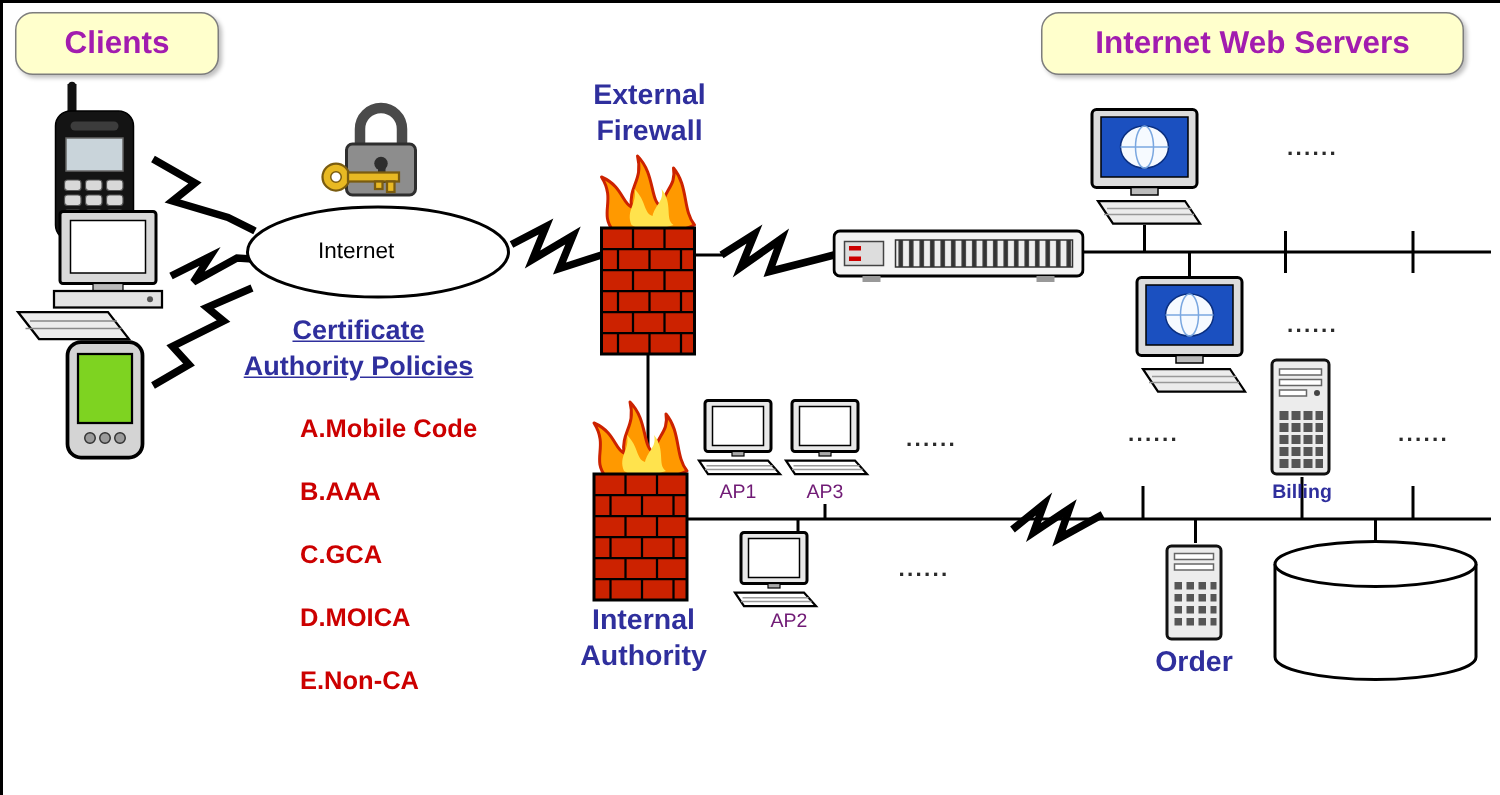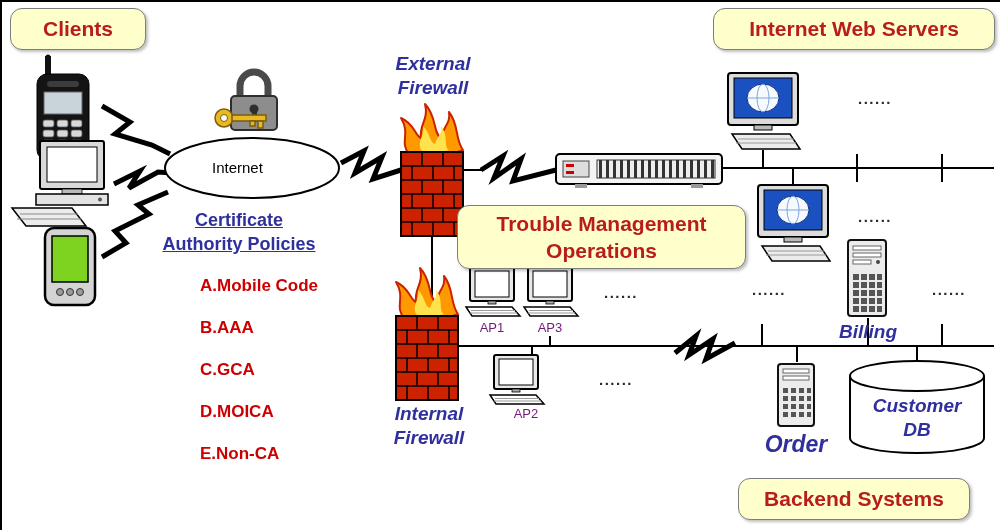--- a/index.html
+++ b/index.html
@@ -1,23 +1,23 @@
 <!DOCTYPE html>
 <html><head>
 <meta charset="utf-8">
 <style>
   html,body{margin:0;padding:0;background:#fff;font-family:"Liberation Sans",sans-serif;}
   #canvas{position:relative;width:1000px;height:530px;background:#fff;border:2px solid #000;overflow:hidden;}
   #overlay{position:absolute;left:0;top:0;z-index:1;}
   .icon{position:absolute;z-index:2;}
   .lbl{position:absolute;z-index:3;white-space:pre-line;}
   .ybox{position:absolute;z-index:4;background:#FFFFCC;border:1px solid #7d7d7d;border-radius:12px;
-        color:#b91c1c;font-weight:bold;display:flex;align-items:center;justify-content:center;
+        color:#a21caf;font-weight:bold;display:flex;align-items:center;justify-content:center;
         text-align:center;white-space:pre-line;box-shadow:2px 2px 3px rgba(0,0,0,0.25);line-height:1.3;}
-  .blue{color:#2F2F9D;font-weight:bold;text-align:center;line-height:1.25;font-style:italic;}
+  .blue{color:#2F2F9D;font-weight:bold;text-align:center;line-height:1.25;}
   .heading{color:#2F2F9D;font-weight:bold;text-align:center;text-decoration:underline;font-size:18px;line-height:1.35;}
   .politem{color:#CC0000;font-weight:bold;font-size:17px;line-height:24px;}
   .dots{position:absolute;z-index:3;color:#2a2a2a;font-weight:bold;font-size:15px;letter-spacing:1.5px;}
   .nodelbl{position:absolute;z-index:3;color:#701a75;font-size:13px;text-align:center;}
 </style>
 </head>
 <body>
 
 <div id="canvas">
 
@@ -43,24 +43,21 @@
       <polyline points="100,104 128,120 113,132 150,143 168,152"></polyline>
       <polyline points="112,182 138,169 127,186 156,170 170,171"></polyline>
       <polyline points="100,255 124,241 113,229 147,212 136,203 166,190"></polyline>
       <polyline points="339,161 362,149 353,171 380,155 371,177 399,168"></polyline>
       <polyline points="479,168 501,154 492,176 519,157 511,179 554,168"></polyline>
       <polyline points="673,351 694,334 687,353 711,337 704,357 733,341"></polyline>
     </g>
   </svg>
 
   <div class="ybox" style="left:8px;top:6px;width:134px;height:40px;font-size:21px">Clients</div>
-  <div class="ybox" style="left:711px;top:6px;width:280px;height:40px;font-size:21px">Internet Web Servers</div>
-  <div class="ybox" style="left:455px;top:203px;width:287px;height:62px;font-size:21px">Trouble Management
-Operations</div>
-  <div class="ybox" style="left:736px;top:476px;width:230px;height:40px;font-size:21px">Backend Systems</div>
+  <div class="ybox" style="left:692px;top:6px;width:280px;height:40px;font-size:21px">Internet Web Servers</div>
 
   <svg class="icon" style="left:28px;top:52px" viewBox="0 0 72 108" width="72" height="108">
     <rect x="15" y="2" width="6" height="22" fill="#111"></rect>
     <circle cx="18" cy="3" r="2.5" fill="#111"></circle>
     <rect x="7" y="20" width="52" height="86" rx="10" fill="#141414" stroke="#000"></rect>
     <rect x="17" y="27" width="32" height="6" rx="3" fill="#3c3c3c"></rect>
     <rect x="14" y="38" width="38" height="22" fill="#c9d4da" stroke="#666"></rect>
     <g fill="#d8d8d8" stroke="#555" stroke-width="0.8">
       <rect x="13" y="66" width="11" height="7" rx="2"></rect>
         <rect x="27" y="66" width="11" height="7" rx="2"></rect>
@@ -166,21 +163,21 @@
         <line x1="48" y1="104" x2="48" y2="118"></line>
         <line x1="69" y1="104" x2="69" y2="118"></line>
       <line x1="37" y1="118" x2="37" y2="132"></line>
         <line x1="58" y1="118" x2="58" y2="132"></line>
       <line x1="27" y1="132" x2="27" y2="146"></line>
         <line x1="48" y1="132" x2="48" y2="146"></line>
         <line x1="69" y1="132" x2="69" y2="146"></line>
     </g>
   </svg>
   <div class="lbl blue" style="left:368px;top:400px;width:118px;font-size:19px">Internal
-Firewall</div>
+Authority</div>
 
   <div class="lbl" style="left:198px;top:254px">
     <div class="politem">A.Mobile Code</div>
     <div class="politem">B.AAA</div>
     <div class="politem">C.GCA</div>
     <div class="politem">D.MOICA</div>
     <div class="politem">E.Non-CA</div>
   </div>
   <div class="lbl heading" style="left:146px;top:206px;width:182px">Certificate
 Authority Policies</div>
@@ -277,21 +274,21 @@
       <rect x="13" y="60" width="6" height="6"></rect>
         <rect x="21" y="60" width="6" height="6"></rect>
         <rect x="29" y="60" width="6" height="6"></rect>
         <rect x="37" y="60" width="5" height="6"></rect>
       <rect x="13" y="68" width="6" height="6"></rect>
         <rect x="21" y="68" width="6" height="6"></rect>
         <rect x="29" y="68" width="6" height="6"></rect>
         <rect x="37" y="68" width="5" height="6"></rect>
     </g>
   </svg>
-  <div class="lbl blue" style="left:830px;top:318px;width:72px;font-size:19px">Billing</div>
+  <div class="lbl blue" style="left:830px;top:318px;width:72px;font-size:13px">Billing</div>
 
   <svg class="icon" style="left:770px;top:360px" viewBox="0 0 48 66" width="48" height="66">
     <rect x="6" y="2" width="36" height="62" rx="3" fill="#ececec" stroke="#111" stroke-width="2"></rect>
     <rect x="11" y="7" width="26" height="4" fill="#fff" stroke="#666"></rect>
     <rect x="11" y="14" width="26" height="4" fill="#fff" stroke="#666"></rect>
     <g fill="#555">
       <rect x="11" y="26" width="5" height="5"></rect>
         <rect x="19" y="26" width="5" height="5"></rect>
         <rect x="27" y="26" width="5" height="5"></rect>
         <rect x="35" y="26" width="4" height="5"></rect>
@@ -302,28 +299,26 @@
       <rect x="11" y="42" width="5" height="5"></rect>
         <rect x="19" y="42" width="5" height="5"></rect>
         <rect x="27" y="42" width="5" height="5"></rect>
         <rect x="35" y="42" width="4" height="5"></rect>
       <rect x="11" y="50" width="5" height="5"></rect>
         <rect x="19" y="50" width="5" height="5"></rect>
         <rect x="27" y="50" width="5" height="5"></rect>
         <rect x="35" y="50" width="4" height="5"></rect>
     </g>
   </svg>
-  <div class="lbl blue" style="left:762px;top:428px;width:64px;font-size:23px">Order</div>
+  <div class="lbl blue" style="left:762px;top:428px;width:64px;font-size:19px">Order</div>
 
   <svg class="icon" style="left:843px;top:356px" viewBox="0 0 144 100" width="144" height="100">
     <path d="M5,18 L5,80 A67,15 0 0 0 139,80 L139,18" fill="#fff" stroke="#000" stroke-width="2"></path>
     <ellipse cx="72" cy="18" rx="67" ry="15" fill="#fff" stroke="#000" stroke-width="2"></ellipse>
   </svg>
-  <div class="lbl blue" style="left:859px;top:392px;width:112px;font-size:19px">Customer
-DB</div>
 
   <div class="dots" style="left:856px;top:88px">......</div>
   <div class="dots" style="left:856px;top:206px">......</div>
   <div class="dots" style="left:602px;top:282px">......</div>
   <div class="dots" style="left:597px;top:369px">......</div>
   <div class="dots" style="left:750px;top:279px">......</div>
   <div class="dots" style="left:930px;top:279px">......</div>
 
 </div>
 

